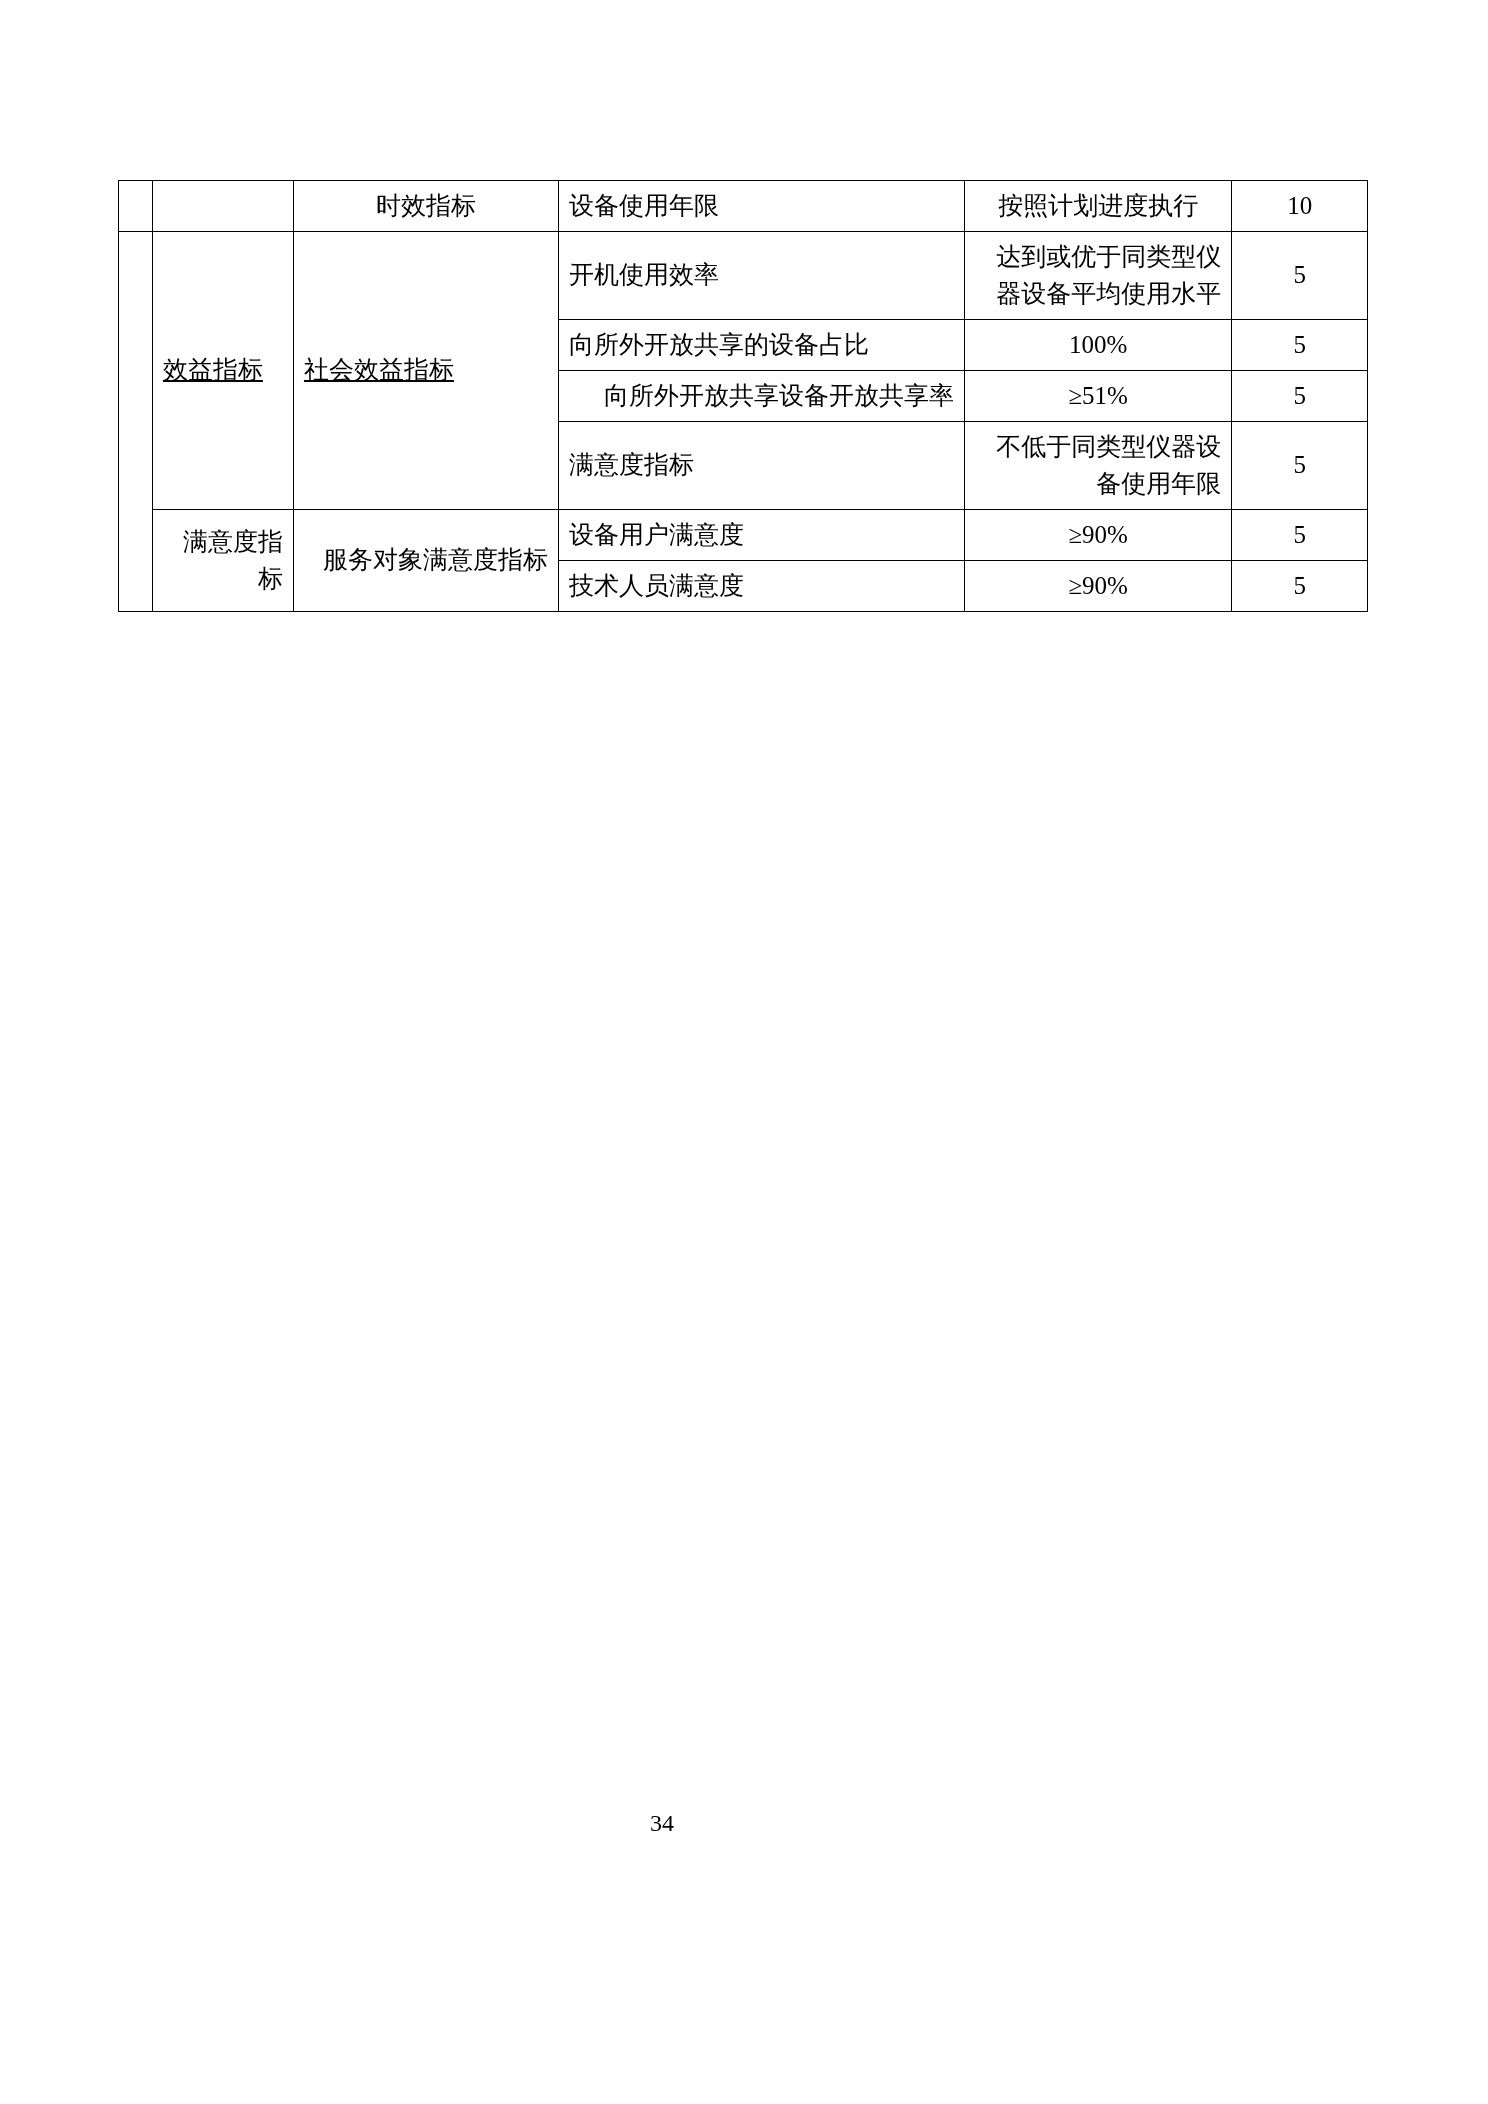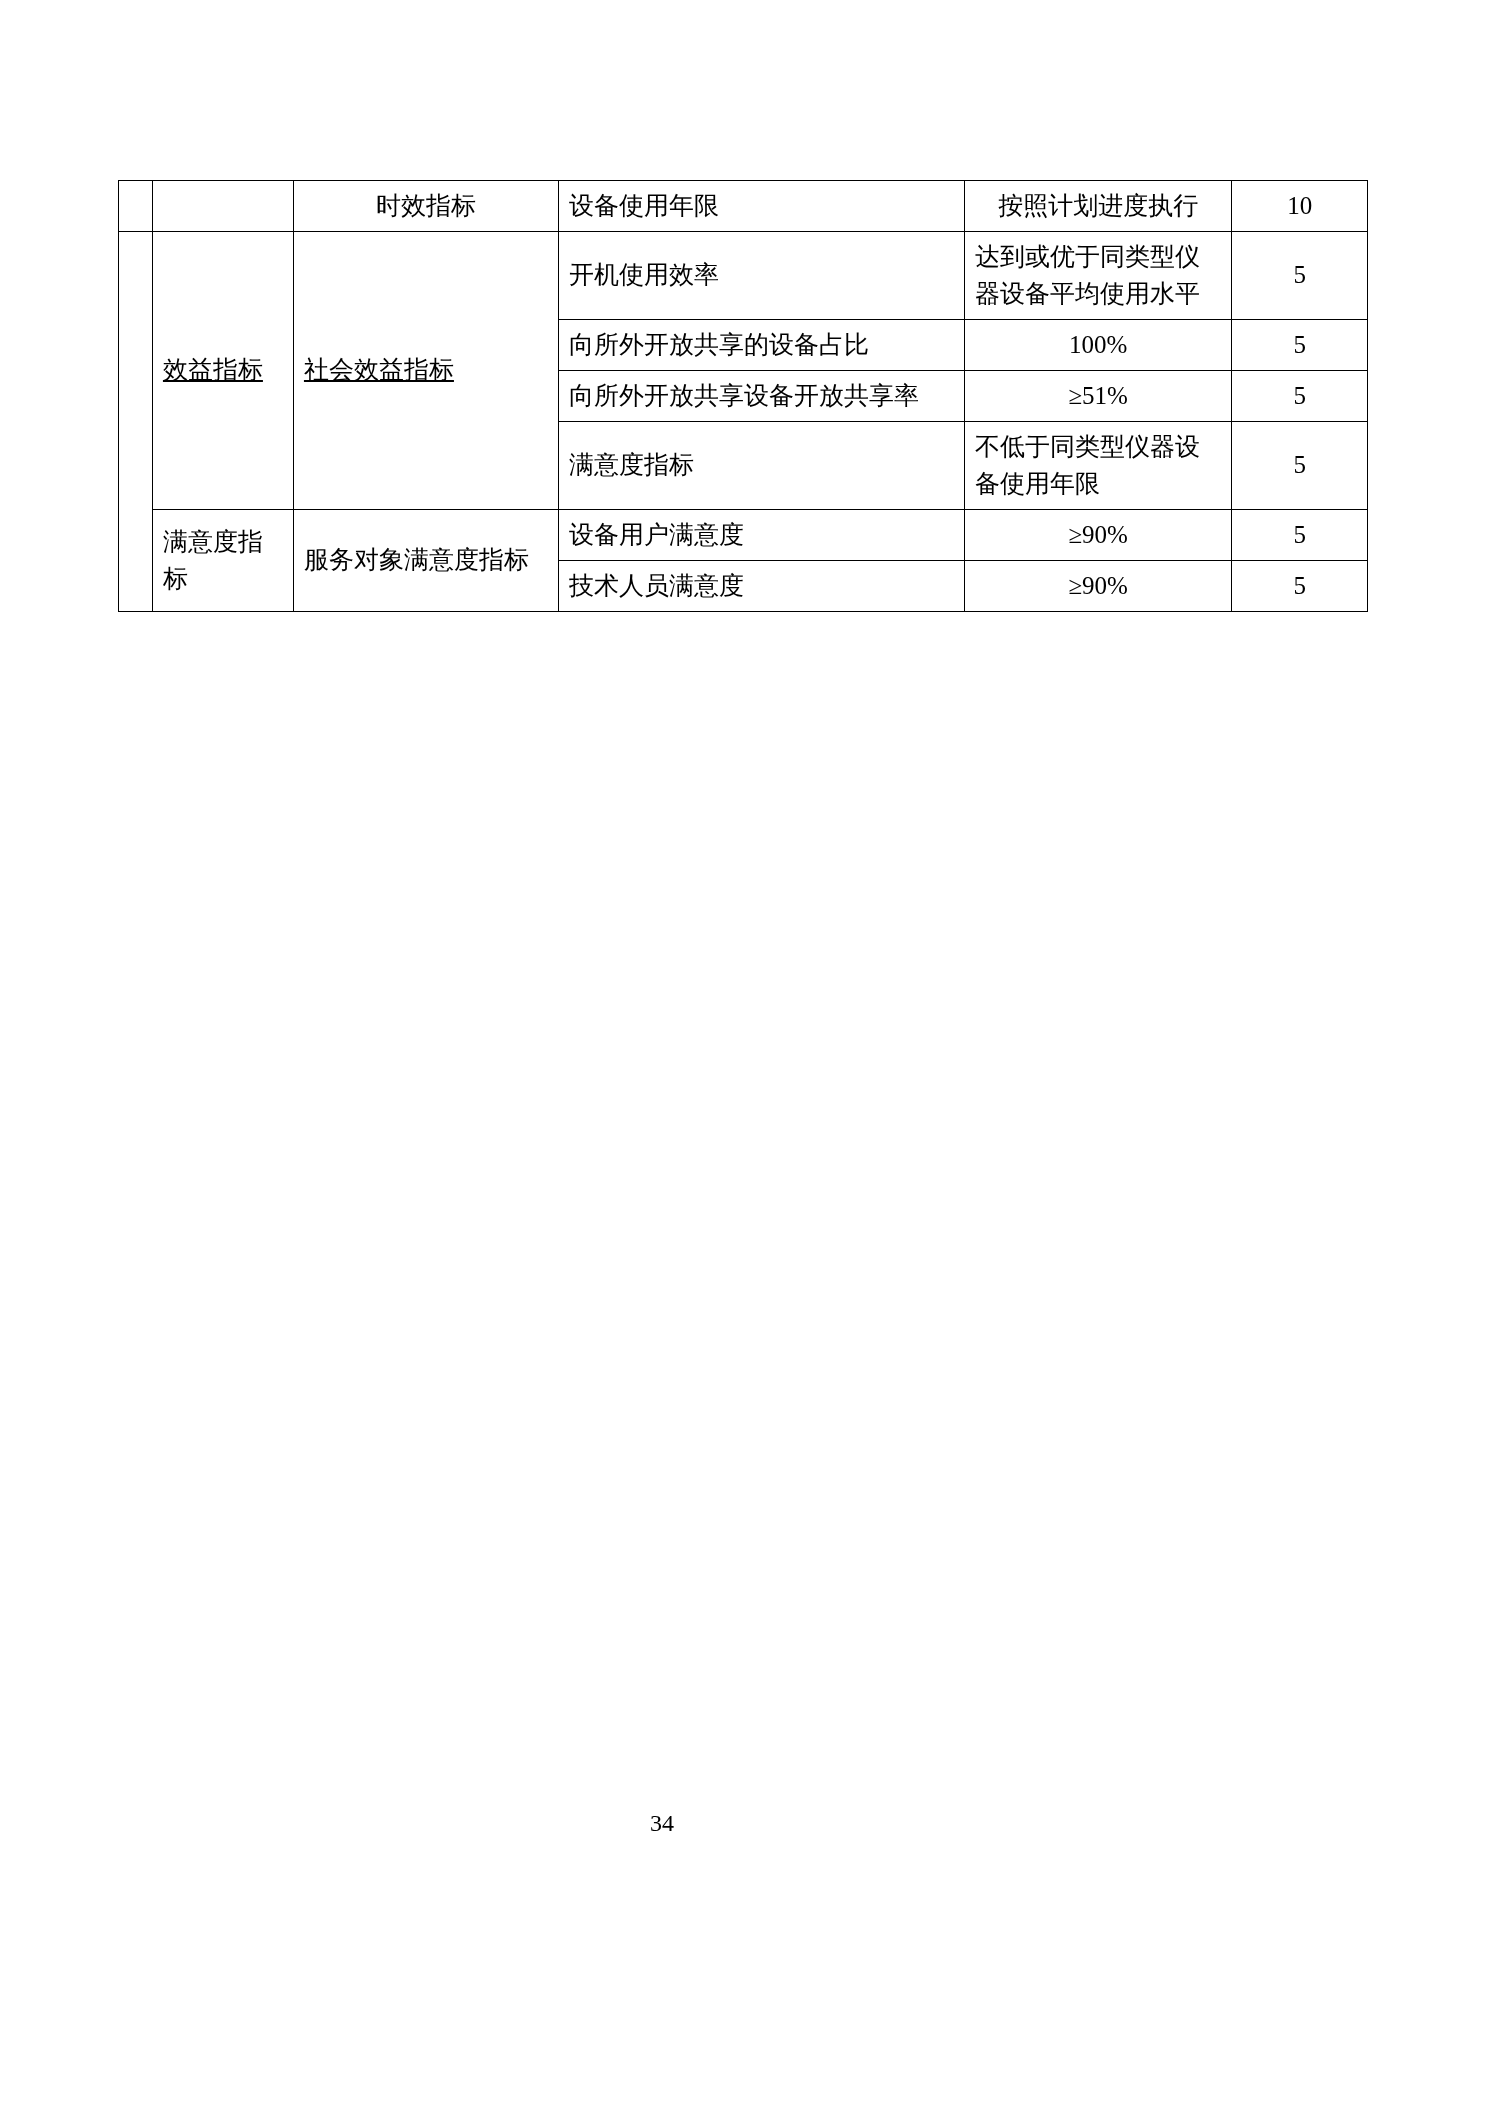--- a/index.html
+++ b/index.html
@@ -56,21 +56,21 @@
   }
   td.c-center {
     text-align: center;
   }
   td.c-mid-left {
     text-align: left;
     vertical-align: middle;
     text-decoration: underline;
   }
   td.top-left {
-    text-align: left;
+    text-align: right;
     vertical-align: top;
   }
   .page-number {
     position: absolute;
     left: 0;
     top: 1810px;
     width: 1324px;
     text-align: center;
     font-size: 24px;
     font-family: "Liberation Serif", "DejaVu Serif", serif;

